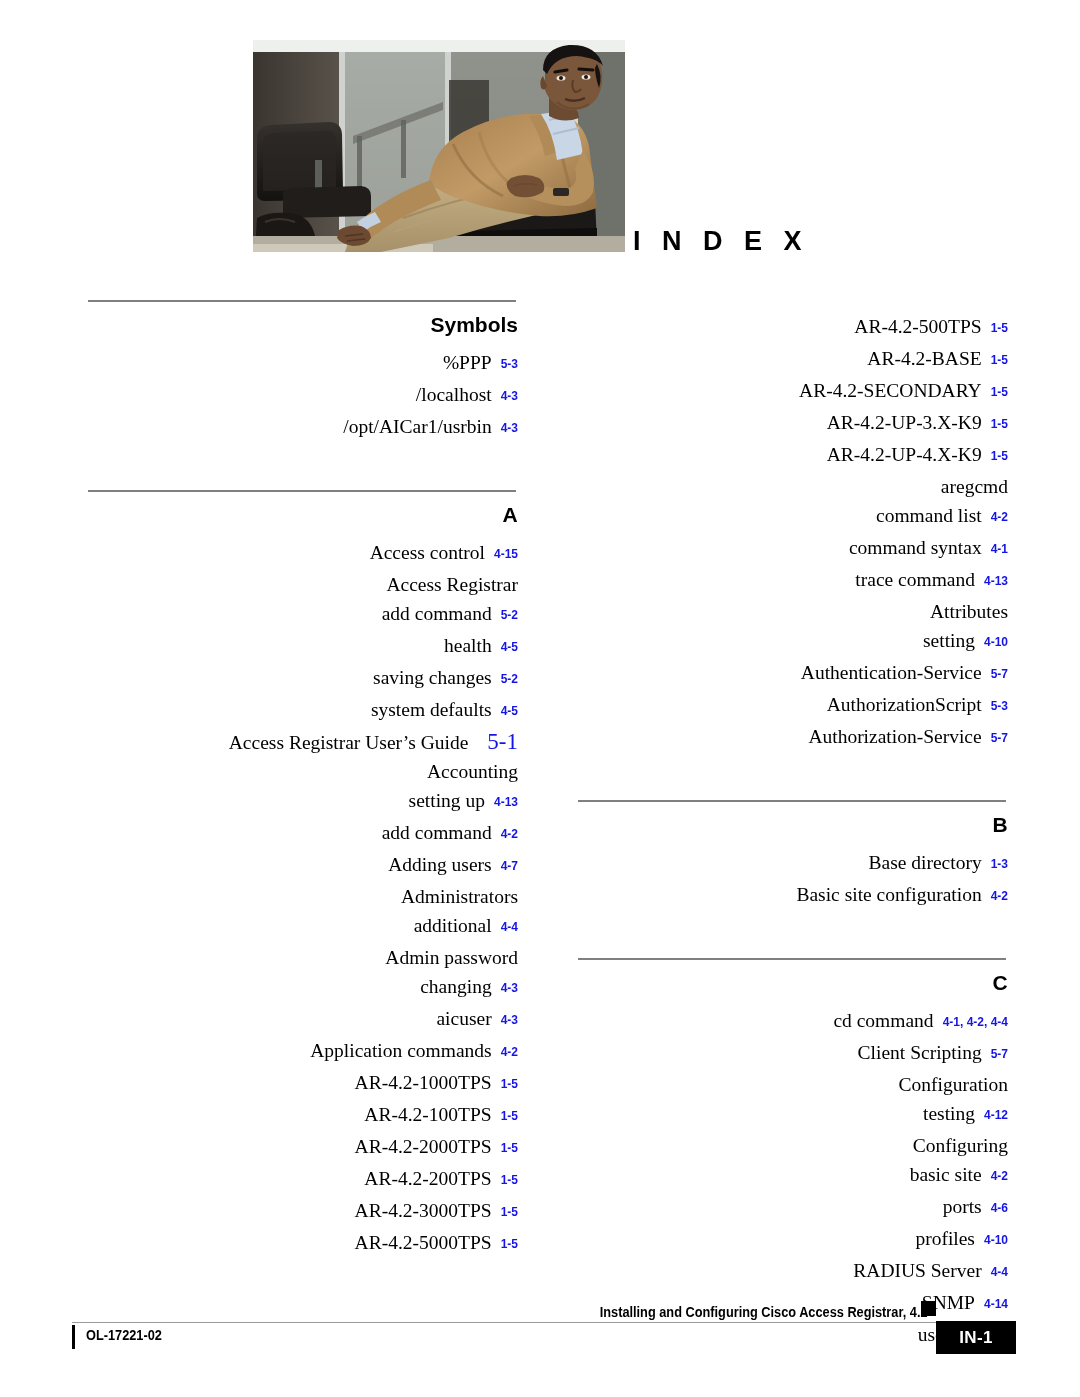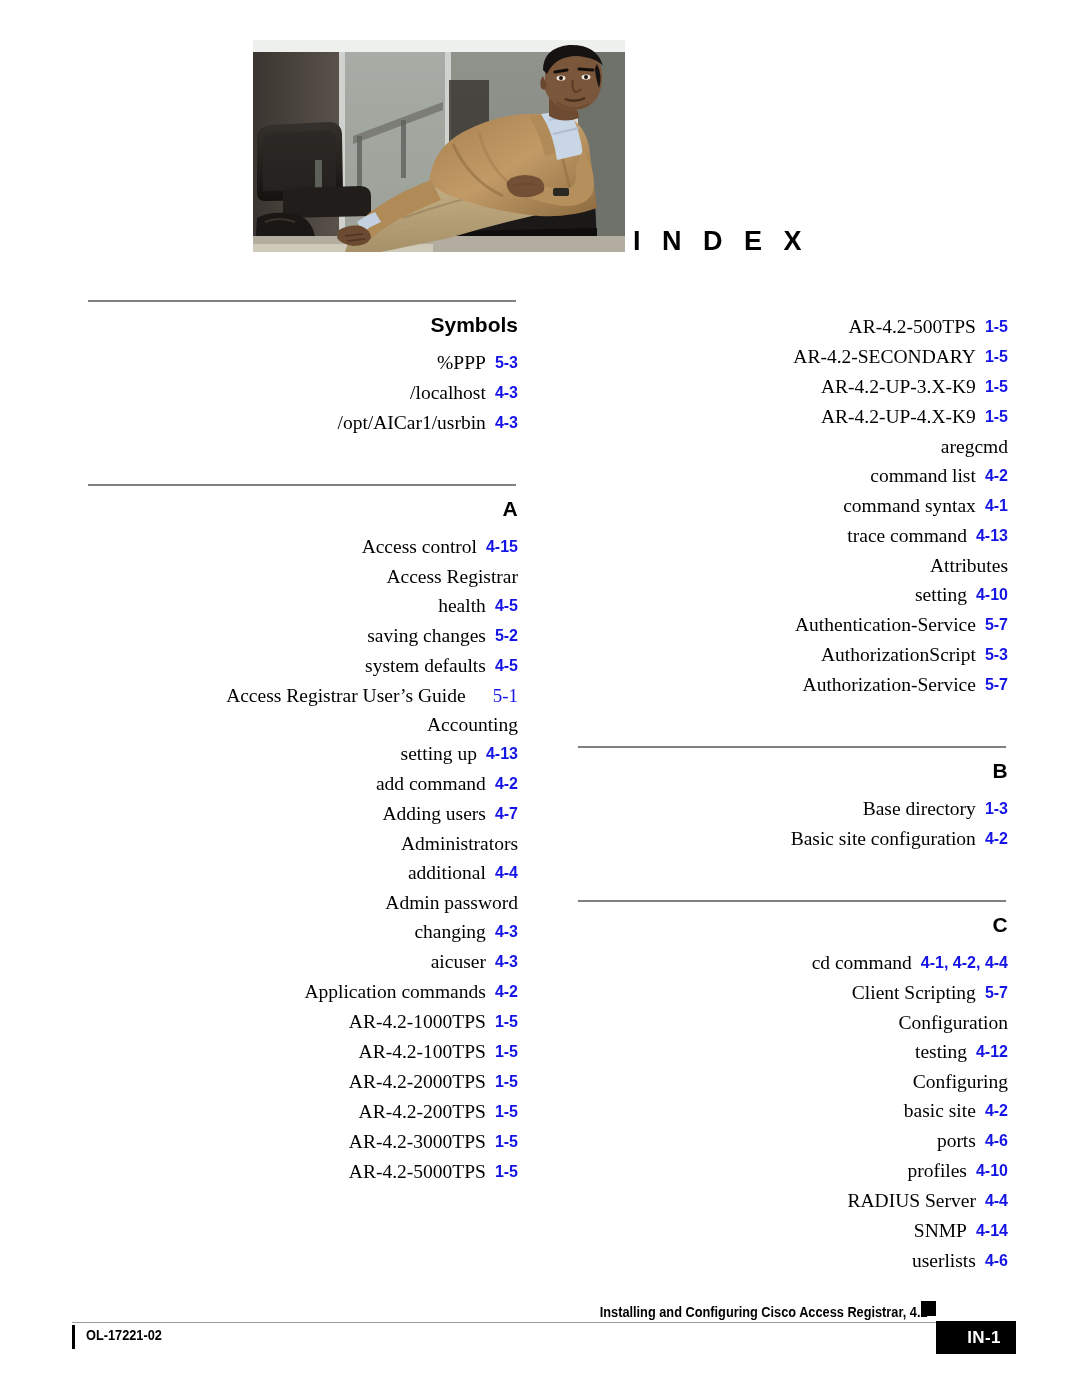--- a/index.html
+++ b/index.html
@@ -85,32 +85,32 @@
     white-space: nowrap;
   }
   .entry.lvl1 { padding-left: 0px; }
   .entry.lvl2 { padding-left: 33px; }
 
   .term { }
 
   .ref {
     font-family: "Liberation Sans", sans-serif;
     font-weight: bold;
-    font-size: 16px;
+    font-size: 12px;
     color: #1414E6;
     margin-left: 9px;
     position: relative;
     top: -1px;
   }
   .ref.serif {
     font-family: "Liberation Serif", serif;
     font-weight: normal;
-    font-size: 19px;
+    font-size: 23px;
     top: 0;
-    margin-left: 27px;
+    margin-left: 19px;
   }
 
   .gap-after { height: 46px; }
 
   
   #footer {
     position: absolute;
     left: 0;
     top: 1300px;
     width: 1080px;
@@ -178,21 +178,20 @@
     top: 21px;
     width: 80px;
     height: 33px;
     line-height: 33px;
     text-align: center;
     font-family: "Liberation Sans", sans-serif;
     font-weight: bold;
     font-size: 17px;
     color: #ffffff;
     letter-spacing: 0.3px;
-    padding-left: 8px;
   }
 </style>
 </head>
 <body>
 
 <div id="header">
 
   <div id="cover-photo">
     <svg width="372" height="212" viewBox="0 0 372 212">
       <defs>
@@ -327,20 +326,21 @@
         <div class="entry lvl1"><span class="term">/opt/AICar1/usrbin</span><span class="ref">4-3</span></div>
       </div>
       <div class="gap-after"></div>
     </div>
     <div class="section">
       <div class="rule"></div>
       <div class="section-letter">A</div>
       <div class="entries">
         <div class="entry lvl1"><span class="term">Access control</span><span class="ref">4-15</span></div>
         <div class="entry lvl1"><span class="term">Access Registrar</span></div>
+        <div class="entry lvl2"><span class="term">add command</span><span class="ref">5-2</span></div>
         <div class="entry lvl2"><span class="term">health</span><span class="ref">4-5</span></div>
         <div class="entry lvl2"><span class="term">saving changes</span><span class="ref">5-2</span></div>
         <div class="entry lvl2"><span class="term">system defaults</span><span class="ref">4-5</span></div>
         <div class="entry lvl1"><span class="term">Access Registrar User’s Guide</span><span class="ref serif">5-1</span></div>
         <div class="entry lvl1"><span class="term">Accounting</span></div>
         <div class="entry lvl2"><span class="term">setting up</span><span class="ref">4-13</span></div>
         <div class="entry lvl1"><span class="term">add command</span><span class="ref">4-2</span></div>
         <div class="entry lvl1"><span class="term">Adding users</span><span class="ref">4-7</span></div>
         <div class="entry lvl1"><span class="term">Administrators</span></div>
         <div class="entry lvl2"><span class="term">additional</span><span class="ref">4-4</span></div>
@@ -354,20 +354,21 @@
         <div class="entry lvl1"><span class="term">AR-4.2-200TPS</span><span class="ref">1-5</span></div>
         <div class="entry lvl1"><span class="term">AR-4.2-3000TPS</span><span class="ref">1-5</span></div>
         <div class="entry lvl1"><span class="term">AR-4.2-5000TPS</span><span class="ref">1-5</span></div>
       </div>
     </div>
   </div>
 <div class="column" id="col-right">
     <div class="section">
       <div class="entries">
         <div class="entry lvl1"><span class="term">AR-4.2-500TPS</span><span class="ref">1-5</span></div>
+        <div class="entry lvl1"><span class="term">AR-4.2-BASE</span><span class="ref">1-5</span></div>
         <div class="entry lvl1"><span class="term">AR-4.2-SECONDARY</span><span class="ref">1-5</span></div>
         <div class="entry lvl1"><span class="term">AR-4.2-UP-3.X-K9</span><span class="ref">1-5</span></div>
         <div class="entry lvl1"><span class="term">AR-4.2-UP-4.X-K9</span><span class="ref">1-5</span></div>
         <div class="entry lvl1"><span class="term">aregcmd</span></div>
         <div class="entry lvl2"><span class="term">command list</span><span class="ref">4-2</span></div>
         <div class="entry lvl2"><span class="term">command syntax</span><span class="ref">4-1</span></div>
         <div class="entry lvl2"><span class="term">trace command</span><span class="ref">4-13</span></div>
         <div class="entry lvl1"><span class="term">Attributes</span></div>
         <div class="entry lvl2"><span class="term">setting</span><span class="ref">4-10</span></div>
         <div class="entry lvl1"><span class="term">Authentication-Service</span><span class="ref">5-7</span></div>

